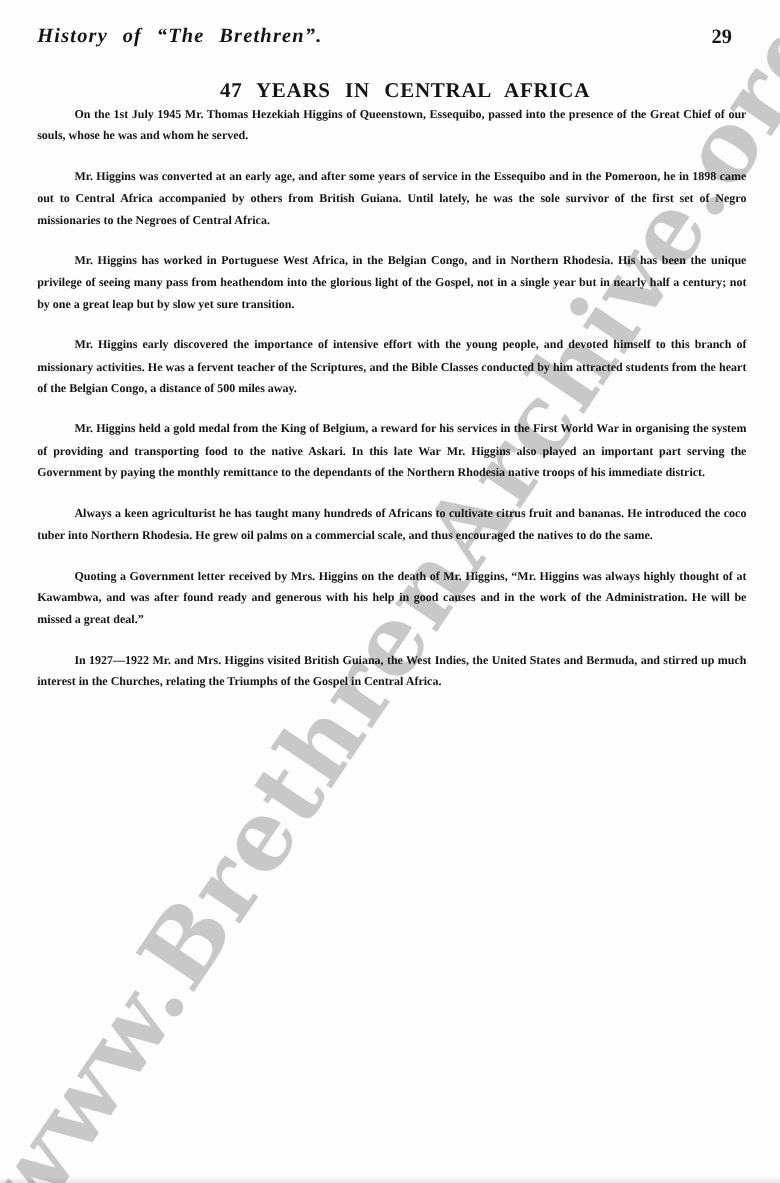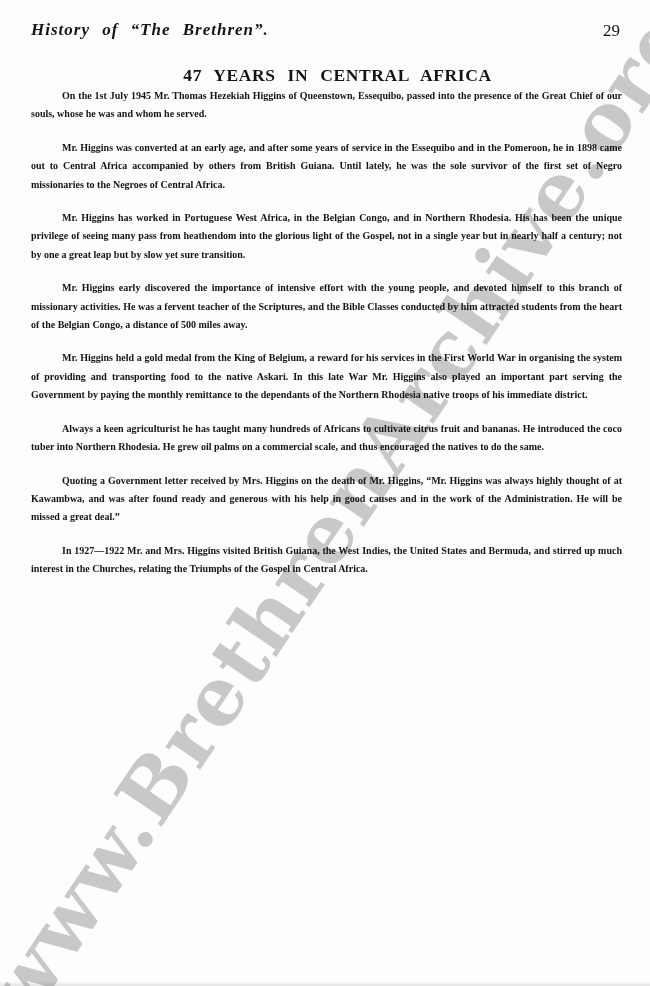--- a/index.html
+++ b/index.html
@@ -58,23 +58,23 @@
     display: block;
     text-align: left;
     font-style: italic;
     font-weight: bold;
     font-size: 17px;
     letter-spacing: 1px;
     word-spacing: 7px;
   }
   .page-number {
     position: absolute;
-    right: 2px;
+    right: 12px;
     top: 1px;
-    font-weight: normal;
+    font-weight: bold;
     font-size: 17px;
   }
 
   .title {
     position: absolute;
     top: 54px;
     left: 31px;
     width: 591px;
     margin: 11px;
     text-align: center;

